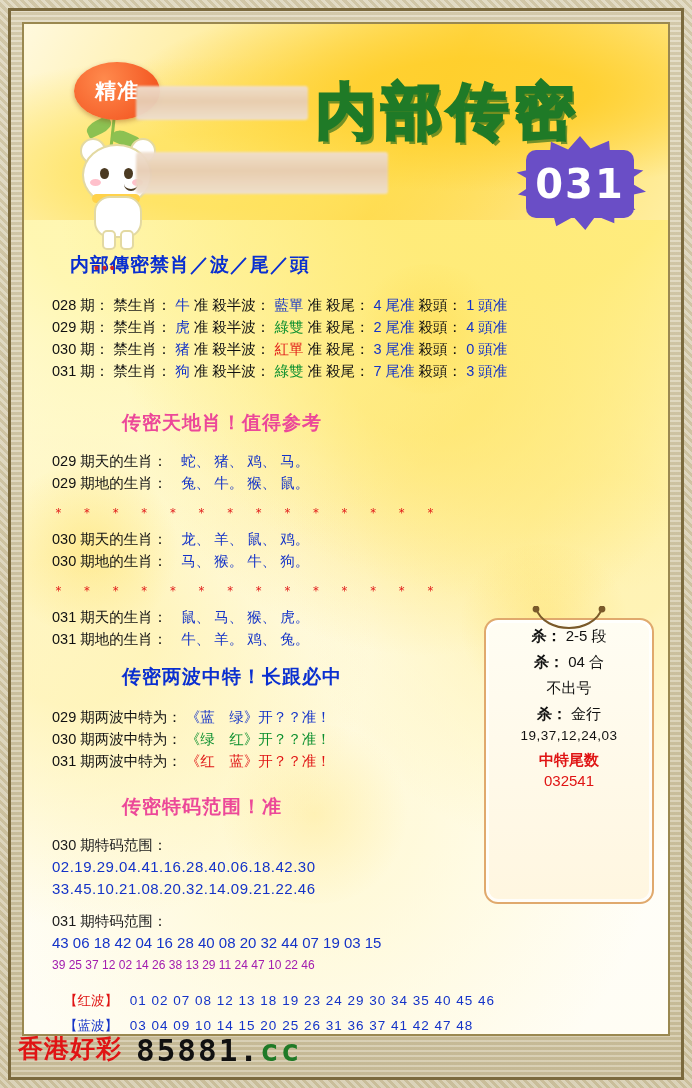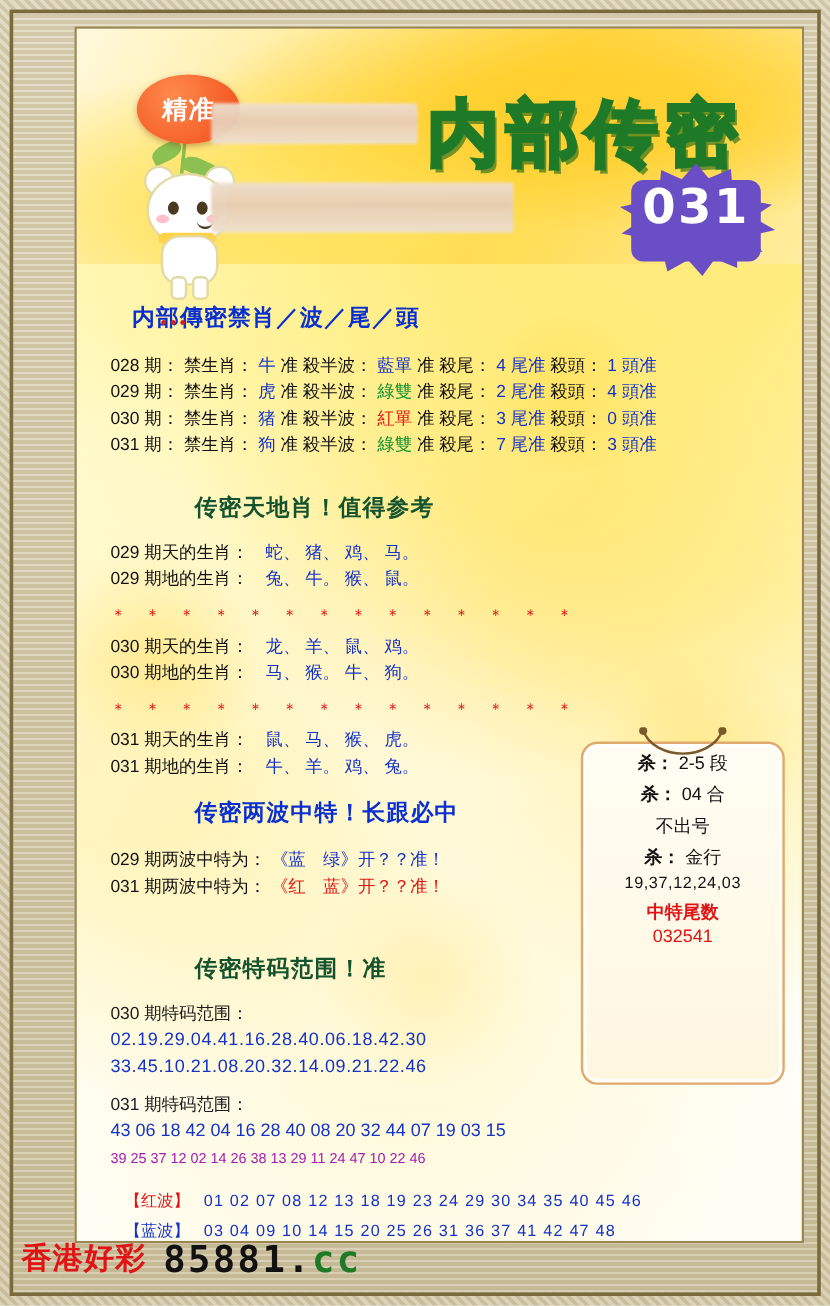--- a/index.html
+++ b/index.html
@@ -20,21 +20,20 @@
     border:3px solid #7b6a3e;
     background:
       repeating-linear-gradient(0deg, rgba(255,255,255,.22) 0 2px, rgba(160,145,105,.18) 2px 5px),
       linear-gradient(#ded5b8,#cdc29f);
   }
   .frame-inner{
     position:absolute;left:22px;top:22px;right:22px;bottom:52px;
     border:2px solid #9a8850;
     background:#fff;
     overflow:hidden;
-    margin-left:40px;
   }
   .paper{
     position:absolute;inset:0;
     background:
       radial-gradient(circle at 78% 10%, rgba(255,235,120,.95) 0 16%, rgba(255,255,255,0) 46%),
       radial-gradient(circle at 18% 16%, rgba(255,246,170,.9) 0 12%, rgba(255,255,255,0) 40%),
       radial-gradient(circle at 62% 33%, rgba(255,223,90,.75) 0 10%, rgba(255,255,255,0) 38%),
       radial-gradient(circle at 90% 52%, rgba(255,238,150,.7) 0 10%, rgba(255,255,255,0) 40%),
       radial-gradient(circle at 8% 60%, rgba(255,240,160,.65) 0 9%, rgba(255,255,255,0) 35%),
       radial-gradient(circle at 45% 78%, rgba(255,246,195,.55) 0 12%, rgba(255,255,255,0) 40%),
@@ -97,34 +96,34 @@
   .issue-burst{
     position:absolute;right:22px;top:112px;width:132px;height:96px;
   }
   .burst-star{
     position:absolute;inset:0;background:#6a4ec6;
     clip-path:polygon(50% 0%,58% 13%,72% 5%,73% 21%,88% 18%,82% 32%,98% 36%,86% 47%,100% 58%,84% 63%,92% 77%,76% 75%,76% 91%,62% 83%,54% 98%,45% 84%,32% 94%,29% 78%,14% 81%,19% 66%,3% 61%,16% 49%,2% 38%,18% 33%,11% 19%,27% 21%,28% 6%,41% 14%);
   }
   .burst-inner{
     position:absolute;left:12px;top:14px;right:12px;bottom:14px;border-radius:10px;
     background:#6a4ec6;
-    display:flex;align-items:flex-start;justify-content:center;
+    display:flex;align-items:center;justify-content:center;
   }
   .issue-num{
     font-family:"DejaVu Sans", sans-serif;
     font-size:40px;font-weight:bold;color:#fff;letter-spacing:2px;
   }
 
   
   .content{position:absolute;left:0;top:196px;width:100%;}
   .sec-title{
     position:relative;margin:0 0 6px 0;padding-left:18px;
     font-size:19px;font-weight:bold;color:#0a2fd0;letter-spacing:1px;
   }
-  .sec-title.red{color:#14532d;}
+  .sec-title.red{color:#ec4899;}
   .sec-title .dots{position:absolute;left:42px;top:8px;color:#d21f1f;font-size:14px;letter-spacing:3px;}
   .blk{position:absolute;left:0;width:100%;}
 
   .row{
     font-size:14.5px;color:#1b1b1b;line-height:22px;white-space:nowrap;
   }
   .row .k{color:#111;}
   .row .blue{color:#1433c8;}
   .row .green{color:#0a8f2e;}
   .row .red{color:#e01414;}
@@ -354,20 +353,24 @@
       <div class="blk" style="top:444px;left:80px;width:440px">
         <div class="sec-title">传密两波中特！长跟必中</div>
       </div>
 
       <div class="blk" style="top:486px;left:28px;width:440px">
         <div class="row">
           <span class="k">029 期两波中特为：</span>
           <span class="blue">《蓝　绿》开？？准！</span>
         </div>
         <div class="row">
+          <span class="k">030 期两波中特为：</span>
+          <span class="green">《绿　红》开？？准！</span>
+        </div>
+        <div class="row">
           <span class="k">031 期两波中特为：</span>
           <span class="red">《红　蓝》开？？准！</span>
         </div>
       </div>
 
       <div class="blk" style="top:574px;left:80px;width:440px">
         <div class="sec-title red">传密特码范围！准</div>
       </div>
 
       <div class="blk" style="top:614px;left:28px;width:620px">

